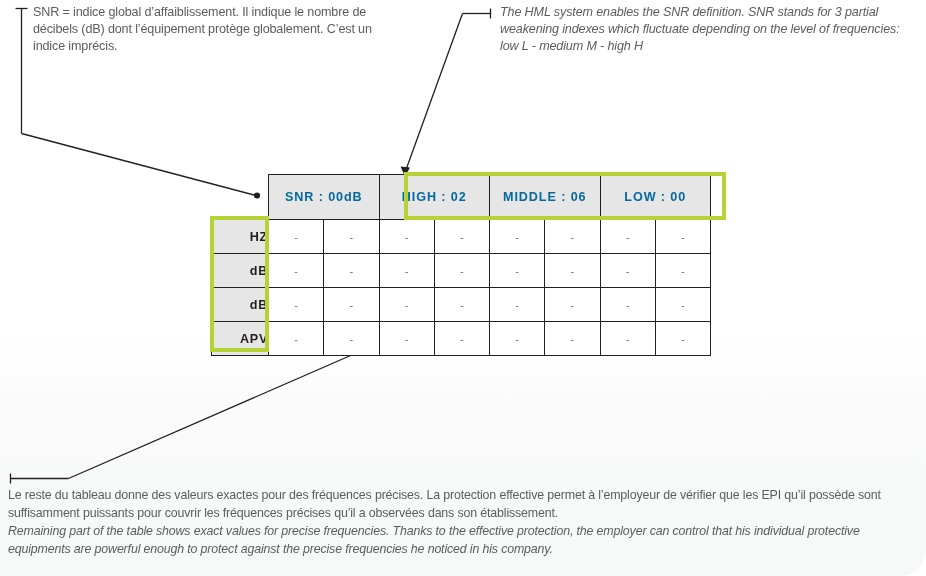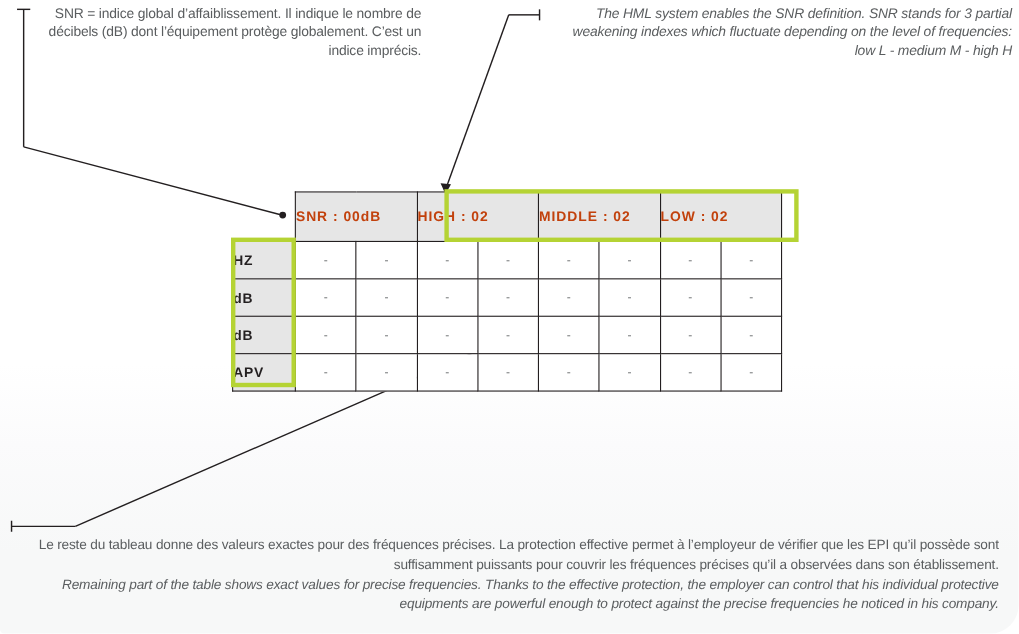--- a/index.html
+++ b/index.html
@@ -28,21 +28,20 @@
     border-bottom-left-radius: 4px;
     pointer-events: none;
   }
 
   .callout {
     position: absolute;
     color: #5a5d5f;
     font-size: 12.6px;
     line-height: 17.2px;
     letter-spacing: -0.15px;
-    text-align: right;
   }
   .callout .en {
     font-style: italic;
   }
 
   #callout-snr      { left: 33px;  top: 4px;   width: 350px; }
   #callout-hml      { left: 500px; top: 4px;   width: 420px; }
   #callout-rest     { left: 8px;   top: 486px; width: 900px; font-size: 12.4px; line-height: 18px; }
 
   
@@ -78,38 +77,38 @@
   .corner-spacer {
     border: none;
     background: transparent;
     height: 44px;
   }
 
   th.grp {
     height: 44px;
     background: #e6e6e6;
     border: 1px solid #231f20;
-    color: #c2410c;
+    color: #0369a1;
     font-size: 12.6px;
     font-weight: bold;
     letter-spacing: 0.9px;
-    text-align: left;
+    text-align: center;
     vertical-align: middle;
     white-space: nowrap;
   }
 
   td.rowlabel {
     height: 33px;
     background: #e6e6e6;
     border: 1px solid #231f20;
     color: #231f20;
     font-size: 12.6px;
     font-weight: bold;
     letter-spacing: 0.7px;
-    text-align: left;
+    text-align: right;
     vertical-align: middle;
   }
 
   td.cell {
     height: 33px;
     background: #ffffff;
     border: 1px solid #231f20;
     color: #6f7274;
     font-size: 11px;
     text-align: center;
@@ -186,22 +185,22 @@
         <col class="col-data">
         <col class="col-data">
         <col class="col-data">
         <col class="col-data">
       </colgroup>
     <thead>
       <tr>
         <td class="corner-spacer"></td>
       <th class="grp" colspan="2">SNR : 00dB</th>
           <th class="grp" colspan="2">HIGH : 02</th>
-          <th class="grp" colspan="2">MIDDLE : 02</th>
-          <th class="grp" colspan="2">LOW : 02</th>
+          <th class="grp" colspan="2">MIDDLE : 06</th>
+          <th class="grp" colspan="2">LOW : 00</th>
         </tr>
     </thead>
     <tbody id="table-body">
         <tr>
           <td class="rowlabel">HZ</td>
           <td class="cell">-</td>
           <td class="cell">-</td>
           <td class="cell">-</td>
           <td class="cell">-</td>
           <td class="cell">-</td>

